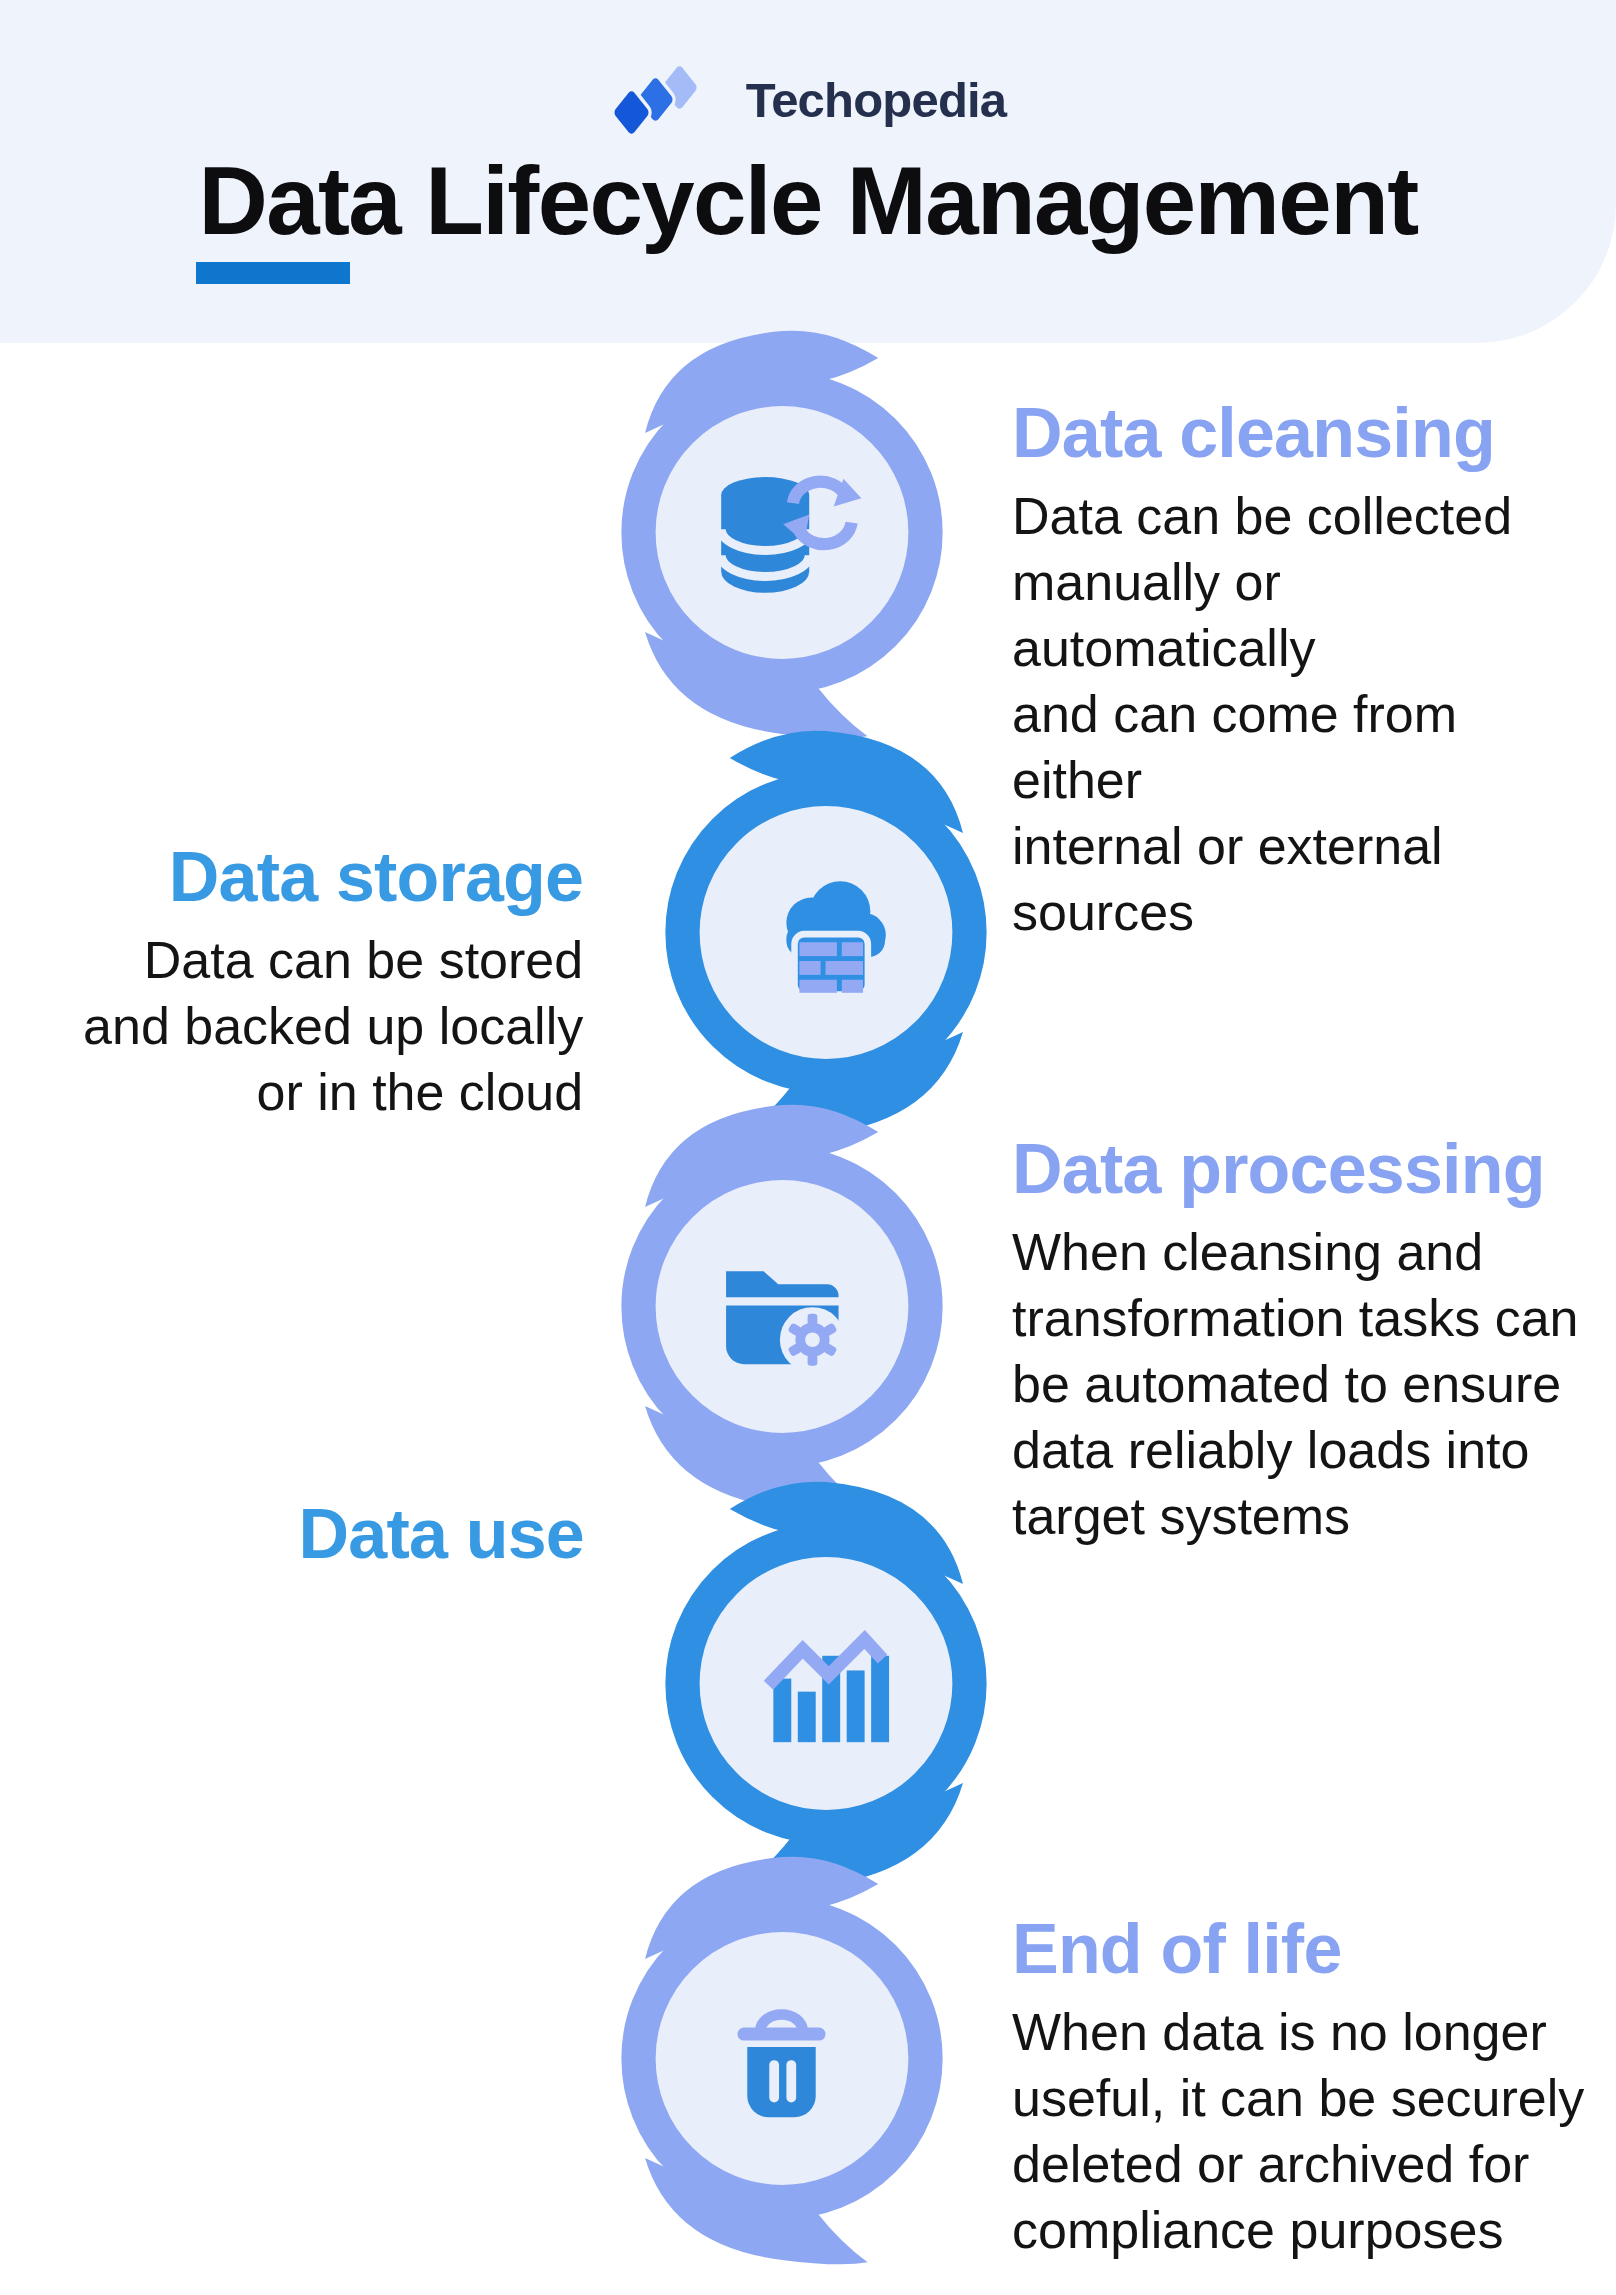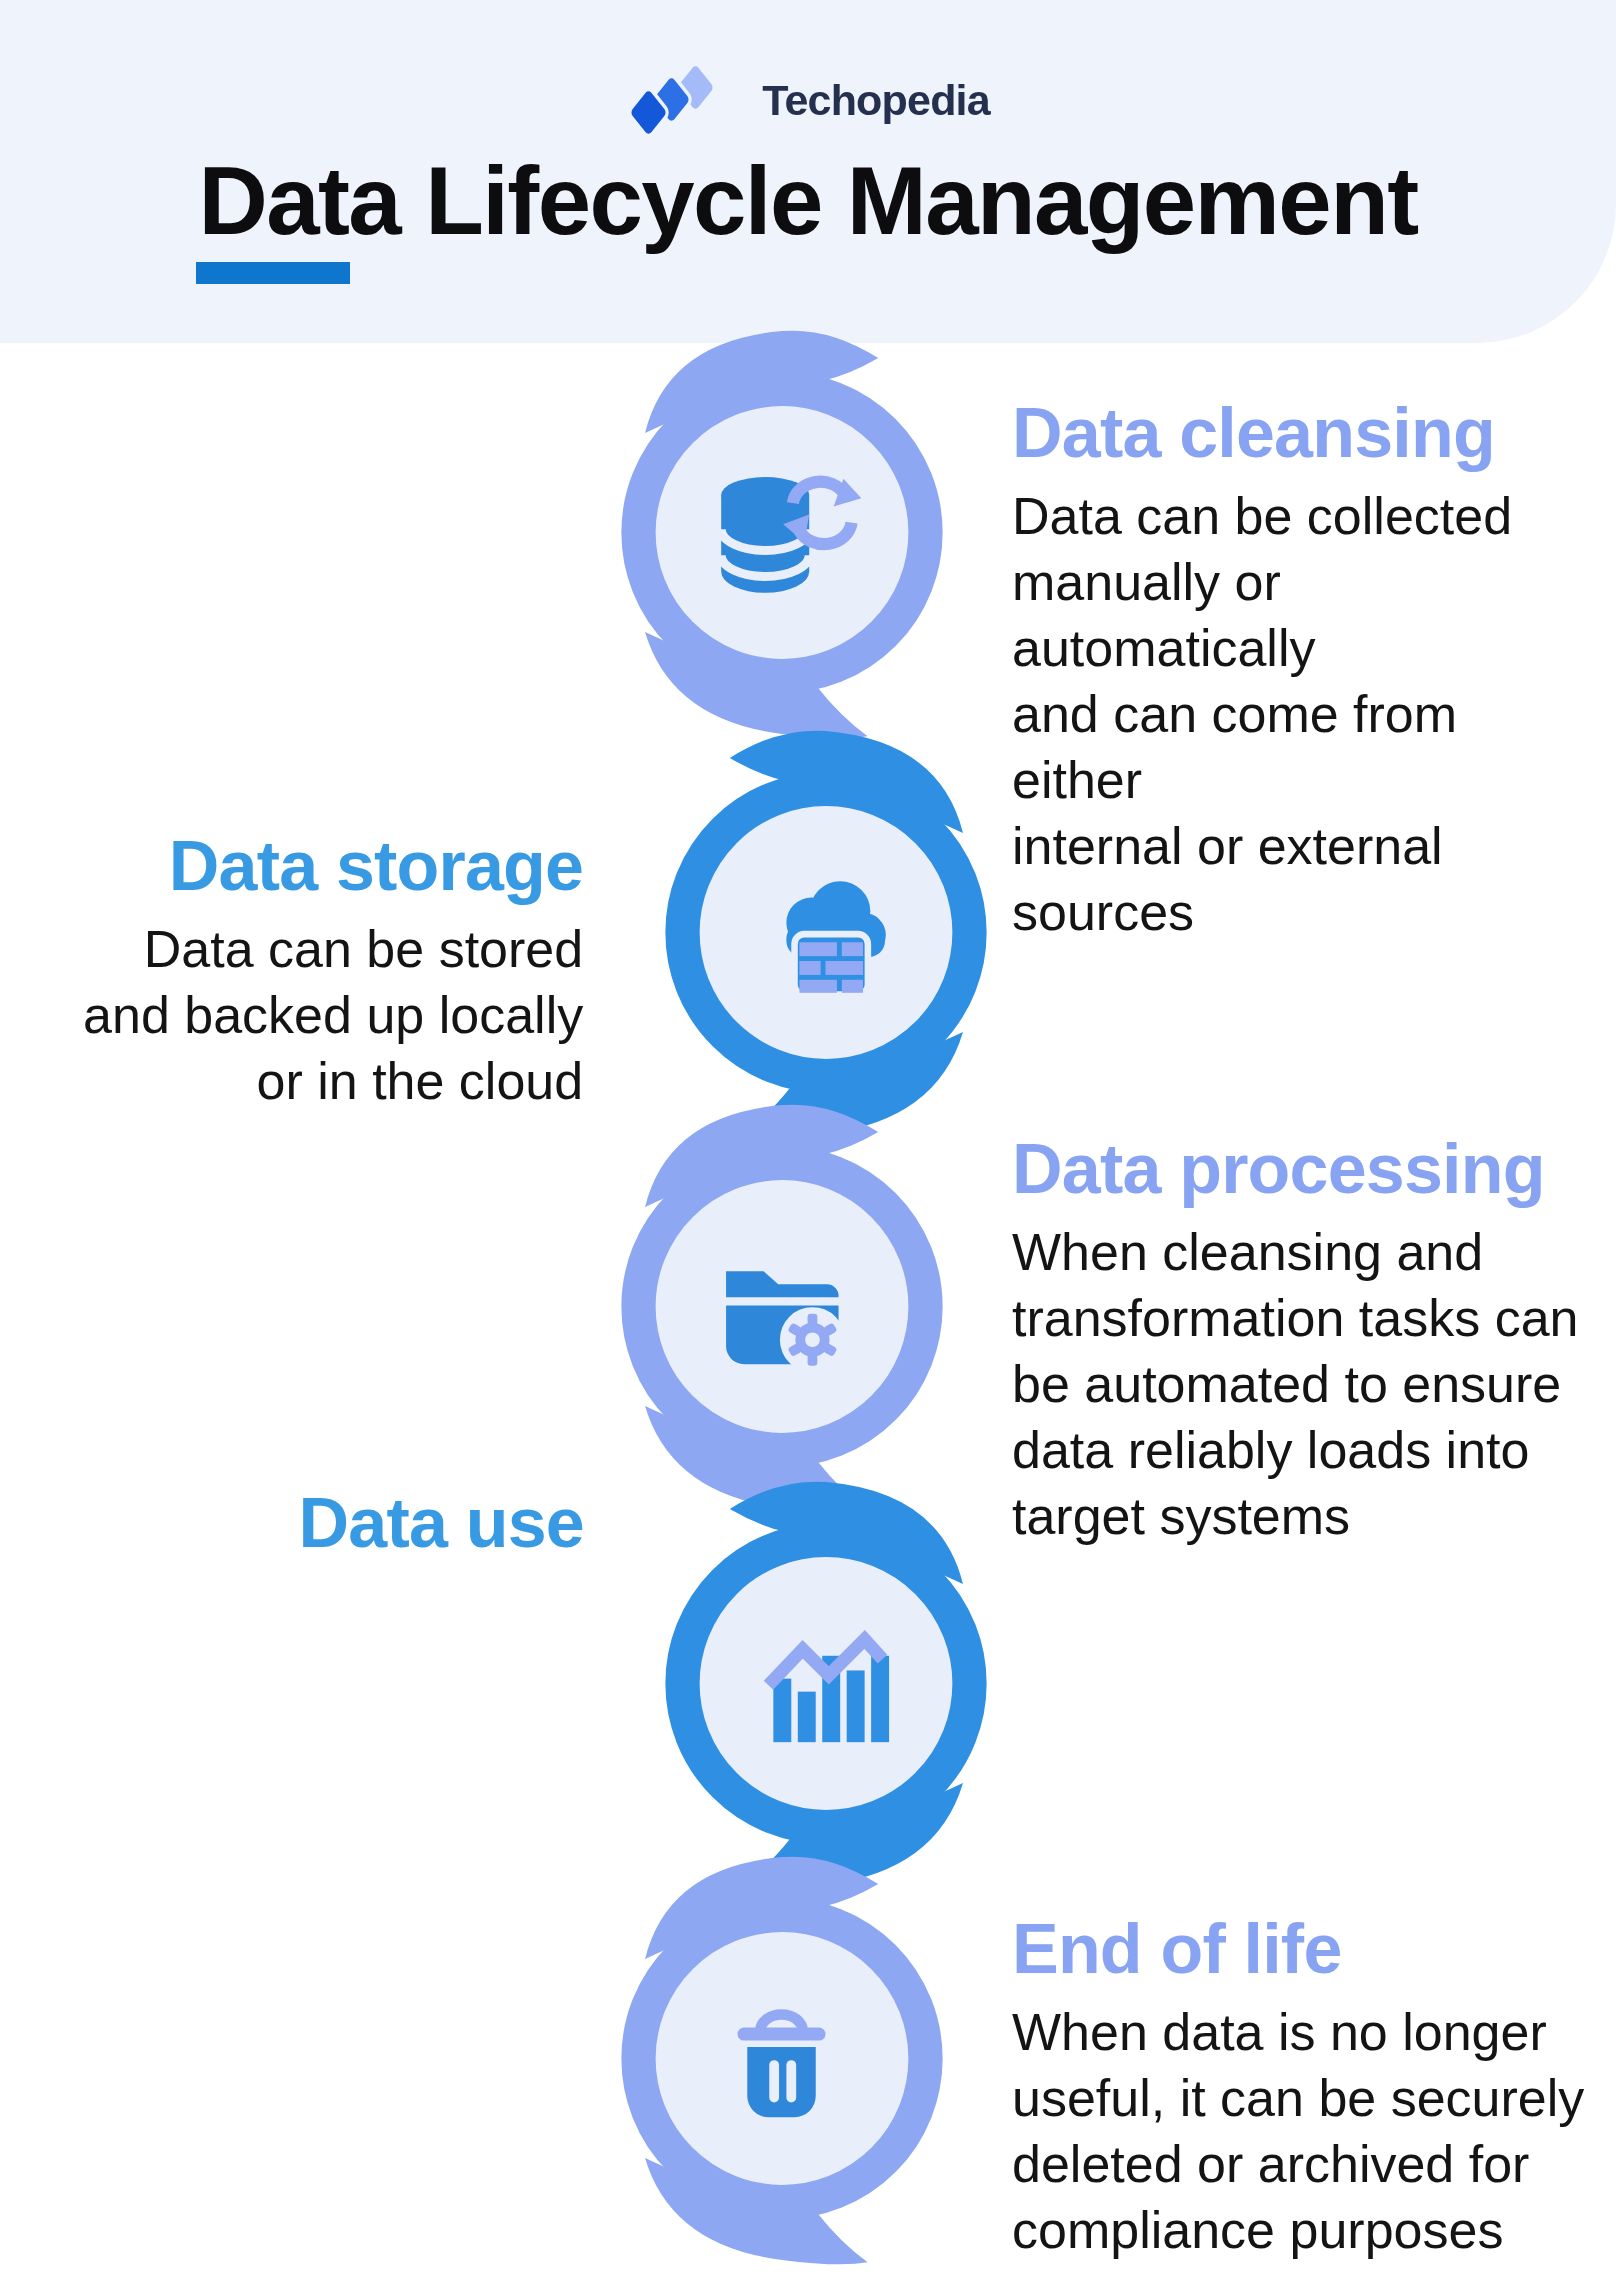--- a/index.html
+++ b/index.html
@@ -40,21 +40,21 @@
   .logo-mark{position:relative;width:91px;height:67px;flex:0 0 auto;}
   .diamond{
     position:absolute;width:41px;height:41px;border-radius:9px;
     border:4.1px solid var(--header_bg);
     transform:scaleX(0.8) rotate(45deg);
   }
   .d-light{left:49px;top:0;background:var(--brand_diamond_light);z-index:1;}
   .d-mid{left:25px;top:12.2px;background:var(--brand_diamond_mid);z-index:2;}
   .d-dark{left:1.6px;top:24.5px;background:var(--brand_diamond_dark);z-index:3;}
   .brand-name{
-    font-size:43px;font-weight:700;letter-spacing:-0.8px;
+    font-size:49px;font-weight:700;letter-spacing:-0.8px;
     color:var(--brand_navy);line-height:1;margin-left:24px;
   }
   .page-title{
     position:absolute;top:153px;left:0;width:100%;
     text-align:center;margin:0;
     font-size:96px;line-height:96px;font-weight:700;letter-spacing:-1.6px;
     color:var(--title_text);
   }
   .title-underline{
     position:absolute;left:196px;top:262px;width:154px;height:22px;
@@ -63,21 +63,21 @@
   
   .bubble{position:absolute;width:424px;height:539px;}
   .bubble.mirrored{transform:scaleX(-1);}
   .stage-icon{position:absolute;width:163px;height:163px;}
   
   .stage-text{position:absolute;}
   .stage-heading{
     margin:0;font-size:70px;line-height:77px;font-weight:700;letter-spacing:-0.8px;
   }
   .stage-heading.peri{color:var(--heading_periwinkle);}
-  .stage-heading.azure{color:var(--heading_azure);}
+  .stage-heading.azure{color:var(--heading_azure);margin-top:11px;}
   .stage-body{
     margin:11.4px 0 0;font-size:52px;line-height:66px;
     color:var(--body_text);white-space:pre-line;
   }
   .align-right{text-align:right;}
   .t-collection{left:1012px;top:395px;width:571px;}
   .t-storage{left:12.2px;top:828px;width:571px;}
   .t-processing{left:1012px;top:1131px;width:580px;}
   .t-use{left:0;top:1485px;width:584px;}
   .t-life{left:1012px;top:1911px;width:580px;}

